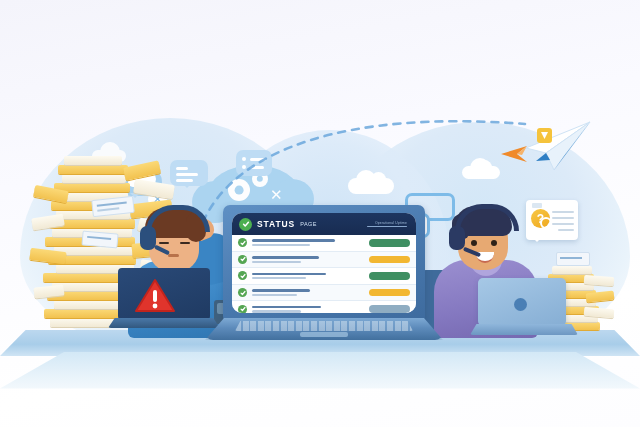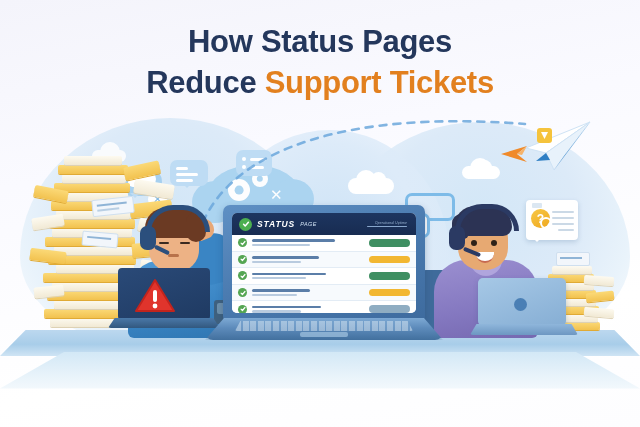--- a/index.html
+++ b/index.html
@@ -82,22 +82,22 @@
 
   
   .lid{position:absolute;border-radius:5px 5px 2px 2px;}
   .base{position:absolute;border-radius:3px;}
 
   
   #center-laptop{position:absolute;left:205px;top:205px;width:238px;height:142px;z-index:30;}
   #cl-lid{position:absolute;left:18px;top:0;width:202px;height:118px;border-radius:7px;
     background:linear-gradient(160deg,#5f90c4 0%,#4878ad 55%,#3e6b9e 100%);
     box-shadow:0 3px 7px rgba(30,60,100,.3);}
-  #cl-screen{position:absolute;left:9px;top:8px;width:184px;height:100px;border-radius:5px;
-    background:#eef4fa;overflow:hidden;font-style:italic;}
+  #cl-screen{position:absolute;left:9px;top:8px;width:184px;height:100px;border-radius:10px;
+    background:#eef4fa;overflow:hidden;}
   #sp-header{height:22px;background:linear-gradient(180deg,#1d3560 0%,#182c51 100%);
     display:flex;align-items:center;padding:0 7px;gap:5px;}
   #sp-logo{width:13px;height:13px;border-radius:50%;background:#4caf50;
     display:flex;align-items:center;justify-content:center;flex:0 0 auto;}
   #sp-title{color:#fff;font-size:8.5px;font-weight:bold;letter-spacing:.9px;}
   #sp-sub{color:#cfe0f2;font-size:5.5px;letter-spacing:.5px;}
   #sp-meta{margin-left:auto;display:flex;flex-direction:column;align-items:flex-end;gap:1px;padding-right:2px;}
   #sp-meta .ml{width:40px;height:1.6px;background:#88a6cc;border-radius:1px;}
   #sp-meta .mt{font-size:3.3px;color:#9fb9d8;letter-spacing:.2px;white-space:nowrap;}
   .sp-row{display:flex;align-items:center;height:15.6px;padding:0 6px;gap:5px;
@@ -453,20 +453,14 @@
     <div style="position:absolute;left:6px;top:3px;width:10px;height:5px;background:#dbe7f2;border-radius:1px;"></div>
   </div>
 
   <div class="bub" style="left:236px;top:150px;width:36px;height:26px;">
     <div class="bl" style="left:6px;top:7px;width:4px;height:4px;border-radius:50%;"></div>
     <div class="bl" style="left:14px;top:8px;width:16px;"></div>
     <div class="bl" style="left:6px;top:15px;width:4px;height:4px;border-radius:50%;"></div>
     <div class="bl" style="left:14px;top:16px;width:14px;"></div>
   </div>
 
-  <div id="title">
-    <span class="ln nv">How Status Pages</span>
-    <span class="ln">
-      <span class="nv">Reduce </span><span class="og">Support Tickets</span>
-    </span>
-  </div>
 
 </div>
 
 </body></html>

